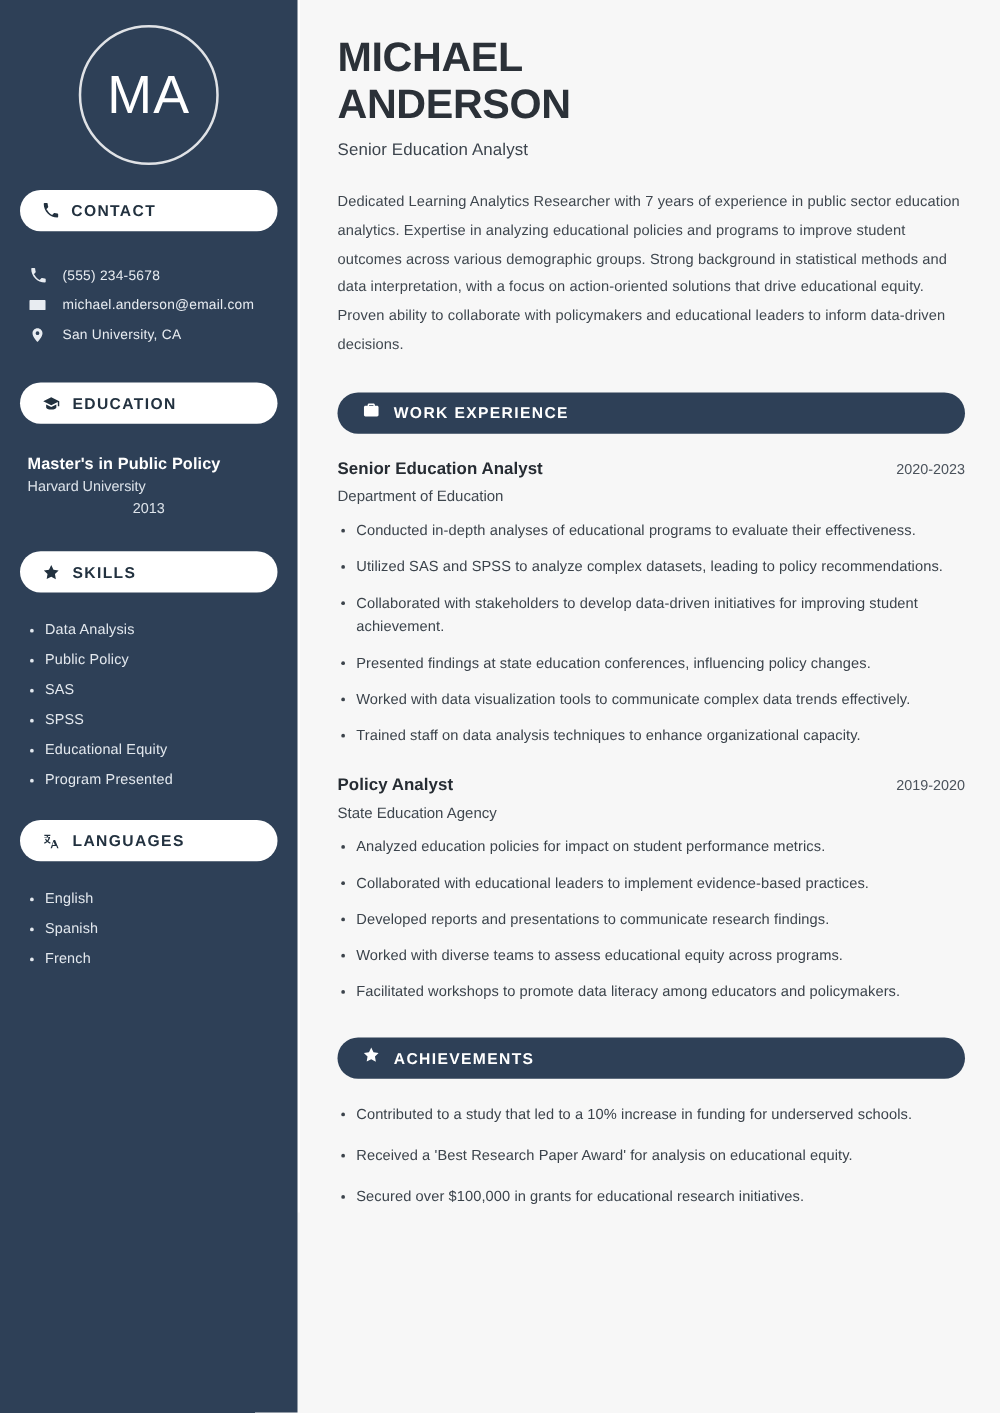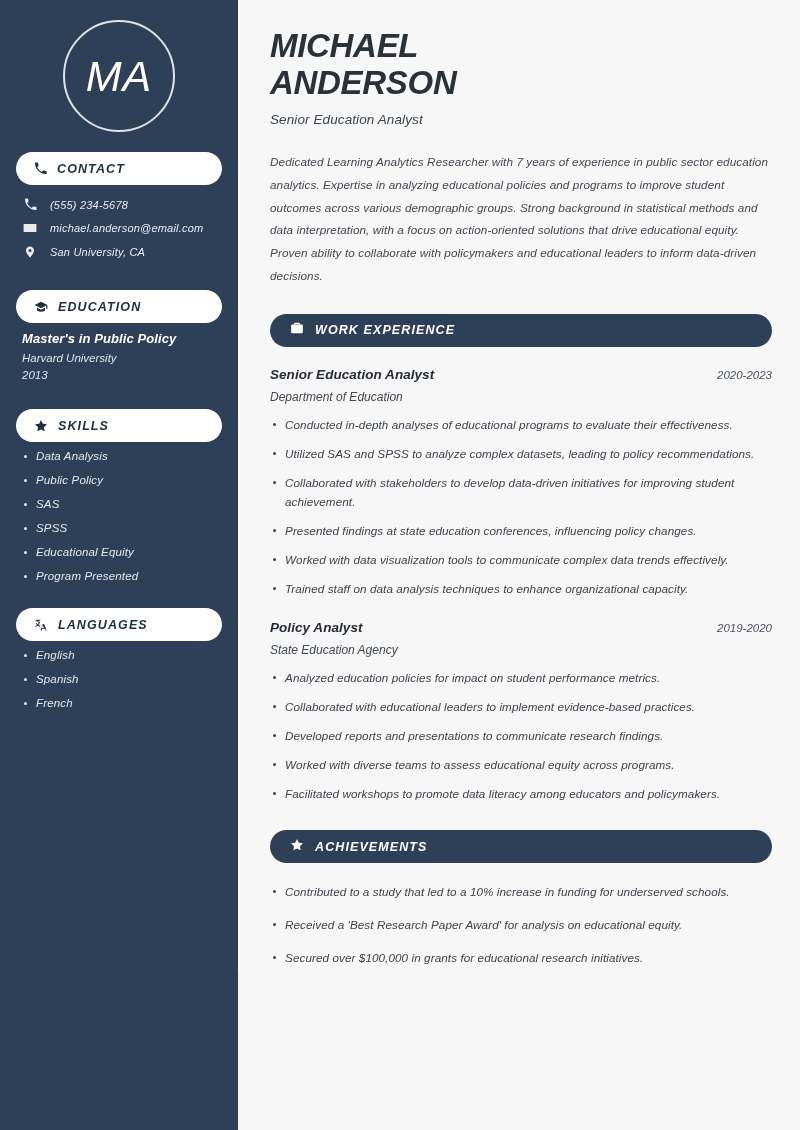--- a/index.html
+++ b/index.html
@@ -15,21 +15,20 @@
     color: #2e3a46;
     overflow: hidden;
   }
 
   .page {
     position: relative;
     width: 800px;
     height: 1130px;
     background: #f7f7f7;
     display: flex;
-    font-style: italic;
   }
 
   
   .sidebar {
     width: 238px;
     min-width: 238px;
     height: 1130px;
     background: #2e4057;
     padding: 0 16px;
     color: #ffffff;
@@ -63,21 +62,21 @@
 
   .pill {
     background: #ffffff;
     color: #2b3a4f;
     border-radius: 22px;
     height: 33px;
     display: flex;
     align-items: center;
     padding: 0 18px;
     gap: 10px;
-    margin-bottom: 8px;
+    margin-bottom: 24px;
   }
 
   .pill-label {
     font-size: 12.5px;
     font-weight: 700;
     letter-spacing: 1.1px;
     text-transform: uppercase;
     color: #22313f;
   }
 
@@ -114,20 +113,21 @@
 
   .edu-school {
     font-size: 11.5px;
     color: #dde3ea;
     margin-bottom: 5px;
   }
 
   .edu-year {
     font-size: 11.5px;
     color: #dde3ea;
+    text-align: center;
   }
 
   .side-list { list-style: none; padding: 0 6px; margin-bottom: 26px; }
 
   .side-list li {
     position: relative;
     font-size: 11.5px;
     color: #e3e8ee;
     padding-left: 14px;
     margin-bottom: 12px;

